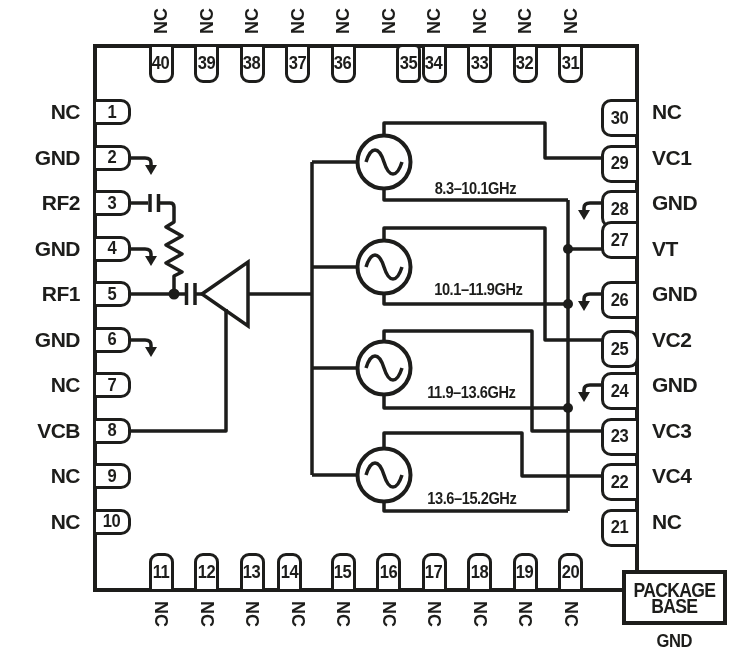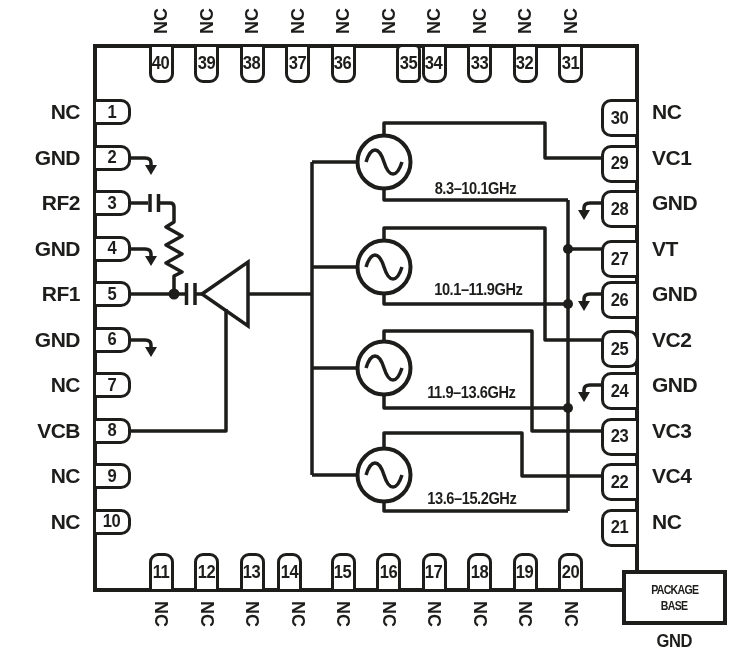--- a/index.html
+++ b/index.html
@@ -22,21 +22,21 @@
   .nclabel { position:absolute; width:44px; height:22px; display:flex; align-items:center; justify-content:center; font-size:18px; }
   .ncTop    { top:10px;  transform:rotate(-90deg); }
   .ncBottom { top:603px; transform:rotate(90deg); }
   .sidelabel { position:absolute; height:24px; line-height:24px; font-size:21px; letter-spacing:-0.5px; }
   .sideLeft  { left:0;    width:80px; text-align:right; }
   .sideRight { left:652px; width:93px; text-align:left; }
   .freq { position:absolute; width:160px; height:19px; line-height:19px; text-align:center; font-size:17px; }
   .squeeze  { display:inline-block; transform:scaleX(0.86); letter-spacing:-0.5px; white-space:nowrap; }
   .squeeze2 { display:inline-block; transform:scaleX(0.88); letter-spacing:-0.8px; white-space:nowrap; }
   .pkgbase { position:absolute; left:622px; top:570px; width:105px; height:55px; border:4px solid var(--ink); background:#fff;
-             display:flex; flex-direction:column; align-items:center; justify-content:center; font-size:12px; line-height:16px; z-index:5; }
+             display:flex; flex-direction:column; align-items:center; justify-content:center; font-size:20px; line-height:16px; z-index:5; }
   .pkggnd  { position:absolute; left:622px; top:631px; width:105px; text-align:center; font-size:17px; z-index:5; }
 </style>
 </head>
 <body>
 
 <div class="canvas">
 
   <div class="package"></div>
 
   <svg class="wires" width="745" height="658" viewBox="0 0 745 658">
@@ -320,21 +320,21 @@
     </div>
     <div class="sidelabel sideRight" style="top: 100px;"><span class="">NC</span></div>
     <div class="pinbox right" style="top: 144.55px;">
       <span class="pinnum">29</span>
     </div>
     <div class="sidelabel sideRight" style="top: 145.55px;"><span class="">VC1</span></div>
     <div class="pinbox right" style="top: 190.1px;">
       <span class="pinnum">28</span>
     </div>
     <div class="sidelabel sideRight" style="top: 191.1px;"><span class="">GND</span></div>
-    <div class="pinbox right" style="top: 240px;">
+    <div class="pinbox right" style="top: 221px;">
       <span class="pinnum">27</span>
     </div>
     <div class="sidelabel sideRight" style="top: 236.65px;"><span class="">VT</span></div>
     <div class="pinbox right" style="top: 281.2px;">
       <span class="pinnum">26</span>
     </div>
     <div class="sidelabel sideRight" style="top: 282.2px;"><span class="">GND</span></div>
     <div class="pinbox right" style="top: 330px; border-radius: 10px;">
       <span class="pinnum">25</span>
     </div>

